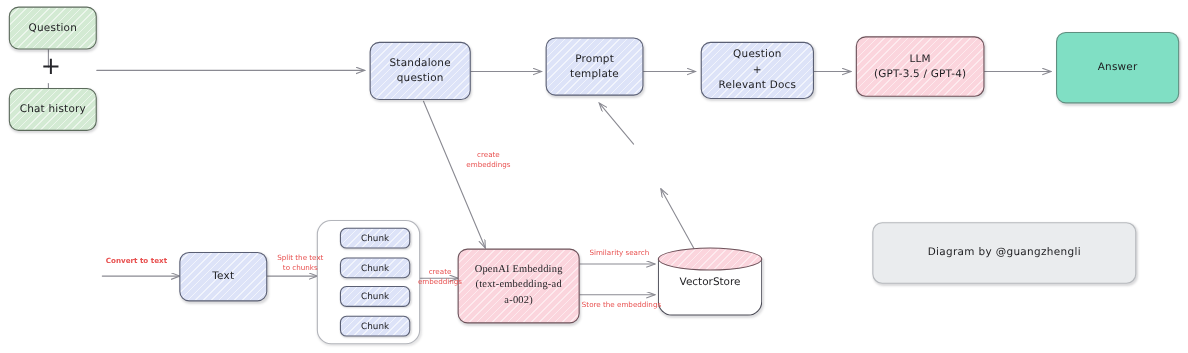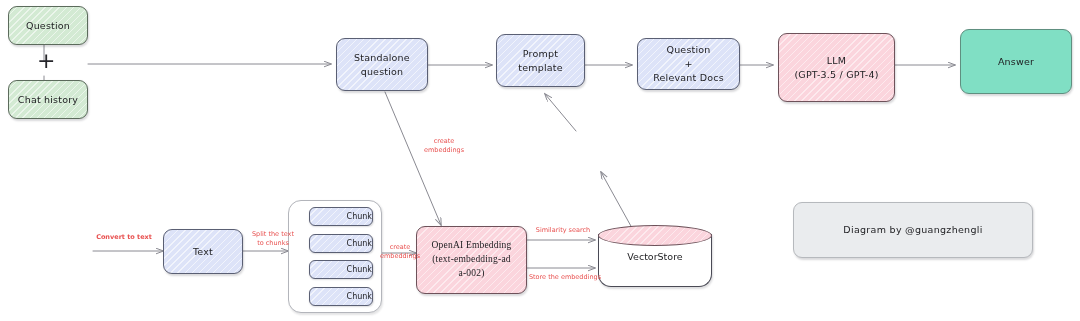--- a/index.html
+++ b/index.html
@@ -94,21 +94,21 @@
     box-sizing: border-box;
     height: 19px;
     border-radius: 6px;
     border: 1px solid #5a5f73;
     background-color: #dde3f8;
     background-image: repeating-linear-gradient(-45deg,
        rgba(255,255,255,.6) 0px, rgba(255,255,255,.6) 1px,
        rgba(255,255,255,0) 1px, rgba(255,255,255,0) 5px);
     display: flex;
     align-items: center;
-    justify-content: flex-end;
+    justify-content: center;
     font-size: 8px;
     color: #1d1d20;
     box-shadow: .8px 1px 1.5px rgba(30,30,40,.15);
     margin-left: 12px;
   }
 
   .cylinder {
     position: absolute;
     box-sizing: border-box;
   }
@@ -230,21 +230,21 @@
     <span>Prompt</span>
     <span>template</span>
   </div>
 
   <div class="node fill-blue" style="left:637px; top:38px; width:103px; height:52px; flex-direction:column;">
     <span>Question</span>
     <span>+</span>
     <span>Relevant Docs</span>
   </div>
 
-  <div class="node fill-pink" style="left:778px; top:33px; width:117px; height:69px; flex-direction:column;">
+  <div class="node fill-pink" style="left:778px; top:33px; width:117px; height:55px; flex-direction:column;">
     <span>LLM</span>
     <span>(GPT-3.5 / GPT-4)</span>
   </div>
 
   <div class="node fill-teal" style="left:960px; top:29px; width:112px; height:65px;">
     <span>Answer</span>
   </div>
 
 
 
@@ -266,21 +266,21 @@
       <span>Chunk</span>
     </div>
   </div>
 
   <div class="node fill-pink" style="left:416px; top:226px; width:111px; height:68px; flex-direction:column;font-family:Liberation Serif, serif;">
     <span>OpenAI Embedding</span>
     <span>(text-embedding-ad</span>
     <span>a-002)</span>
   </div>
 
-  <div class="cylinder" style="left:598px; top:225px; width:114px; height:62px;">
+  <div class="cylinder" style="left:598px; top:225px; width:95px; height:62px;">
     <div class="cyl-body"></div>
     <div class="cyl-top"></div>
     <div class="cyl-label">VectorStore</div>
   </div>
 
   <div class="node fill-grey" style="left:793px; top:202px; width:240px; height:56px;">
     <span class="credit-text">Diagram by @guangzhengli</span>
   </div>
 
   <div class="edge-label" style="left:418px; top:137px; width:52px;">create

